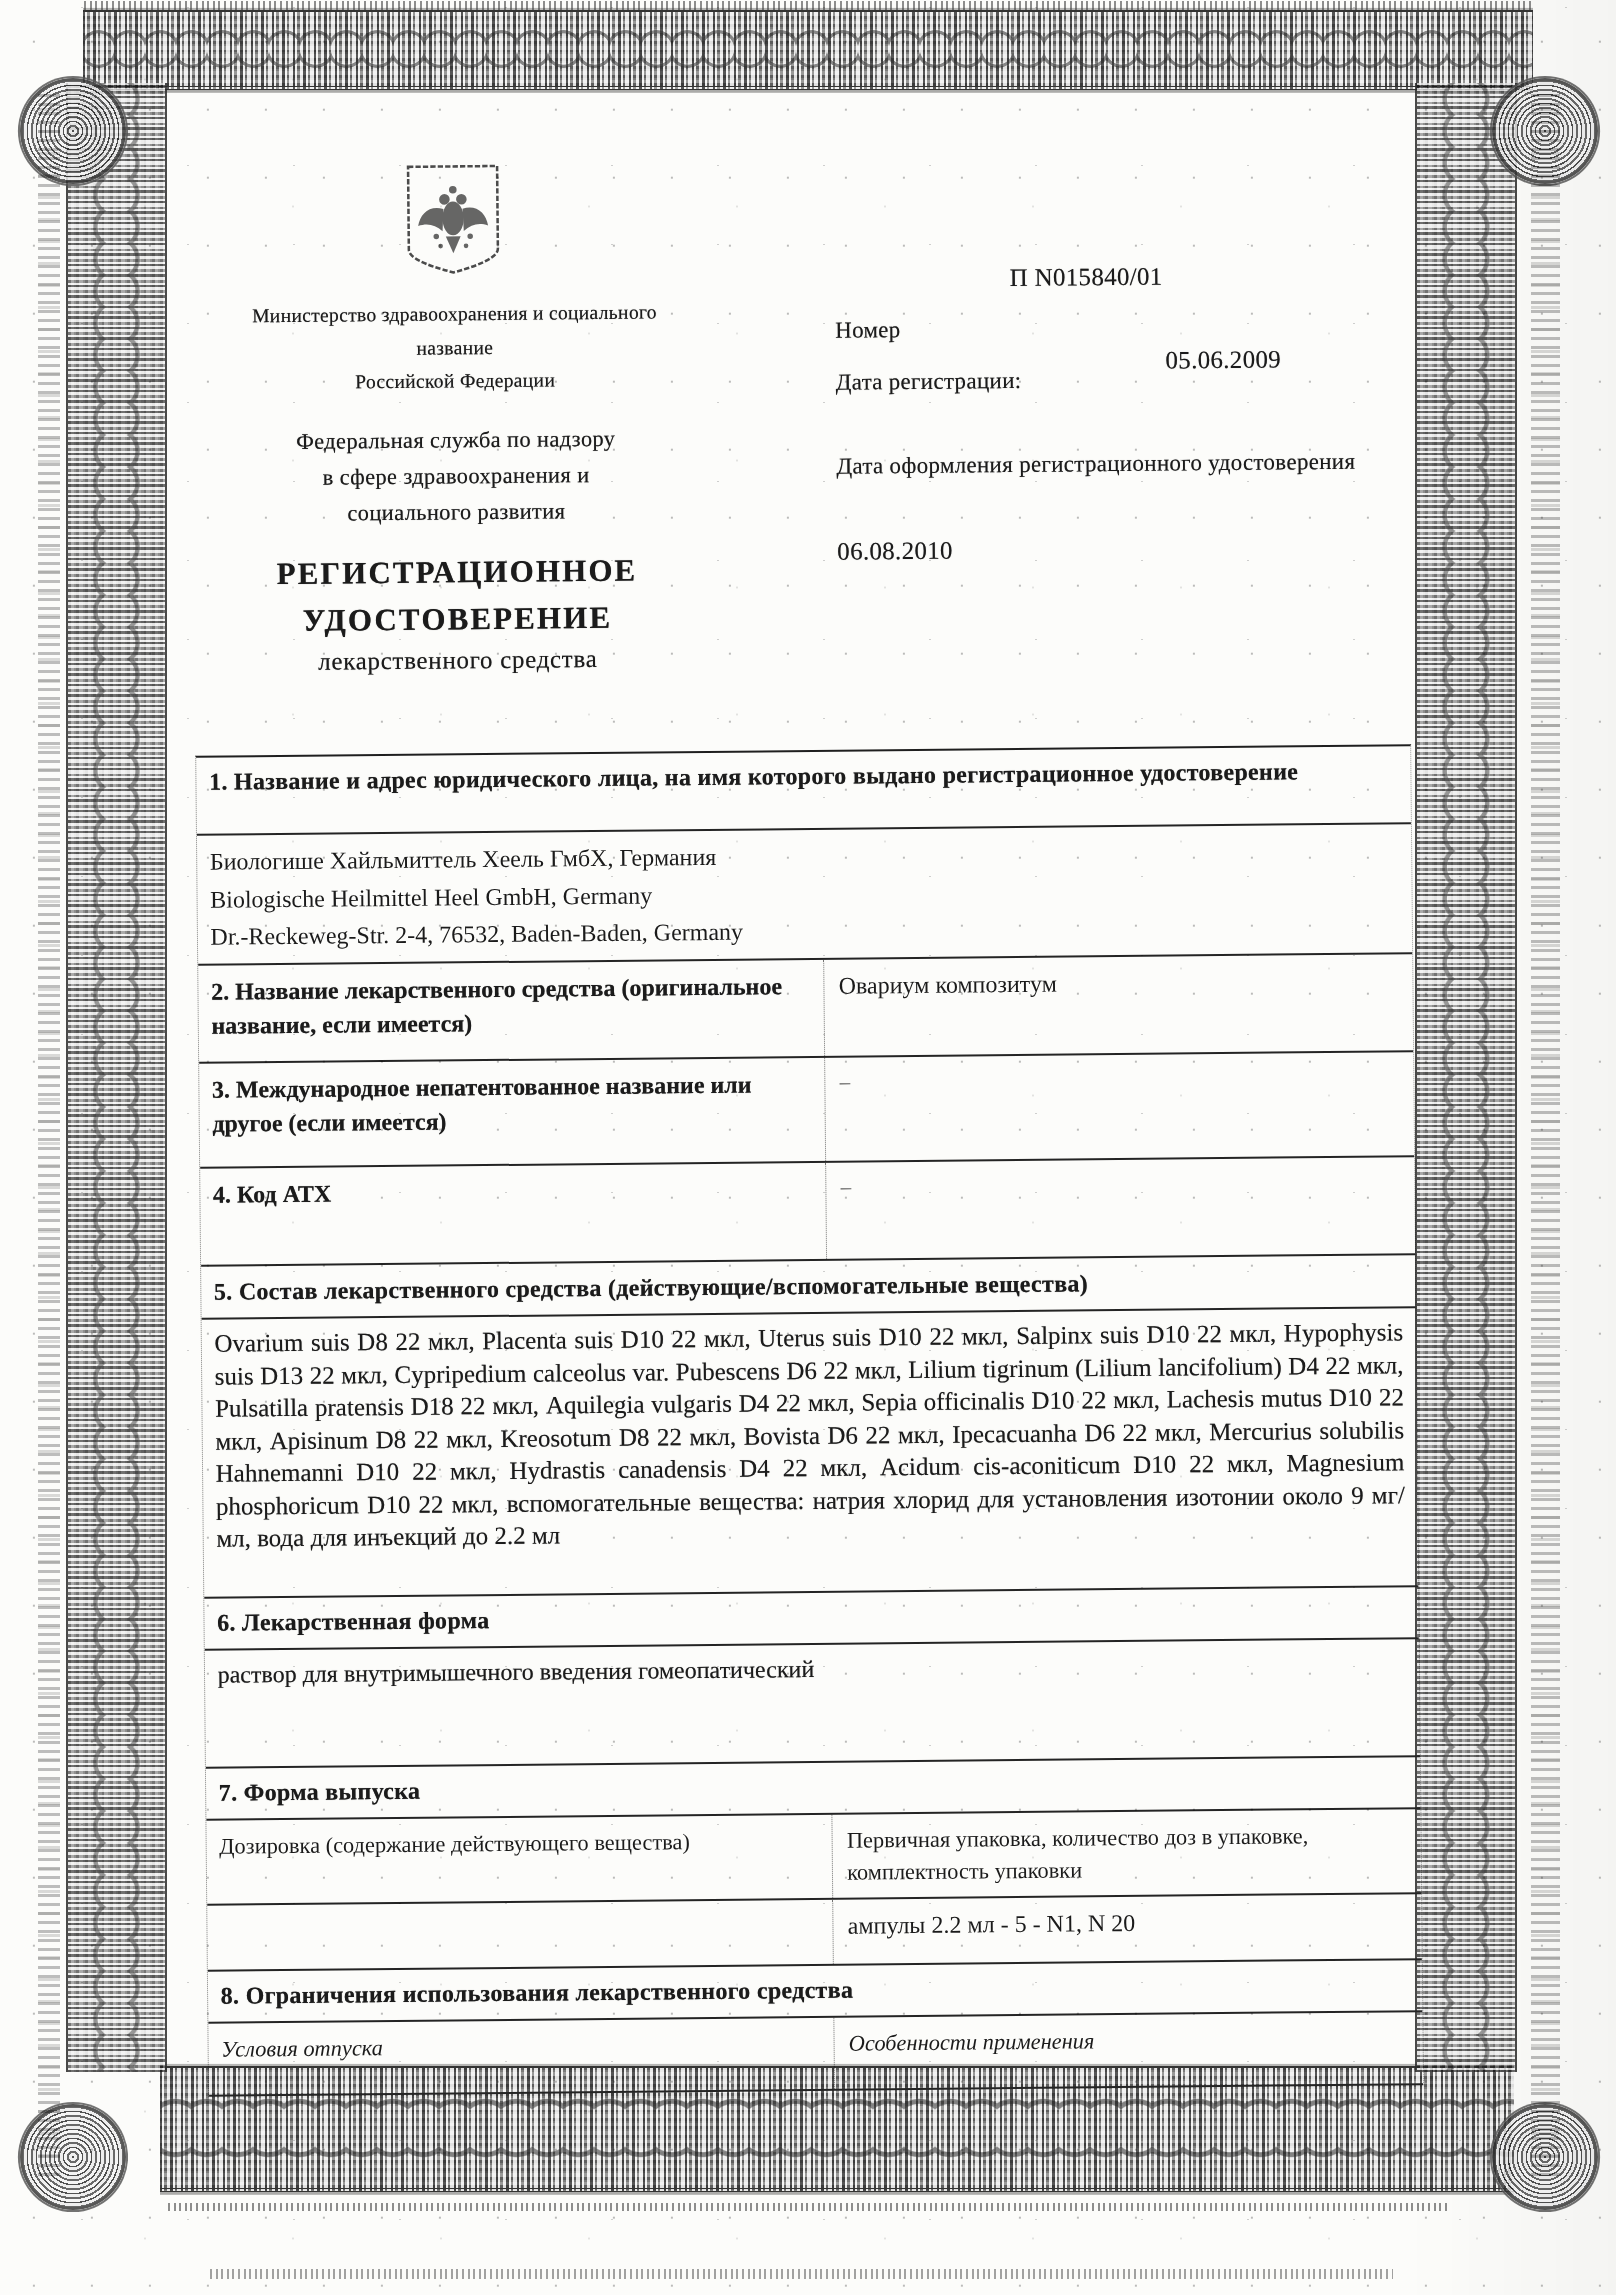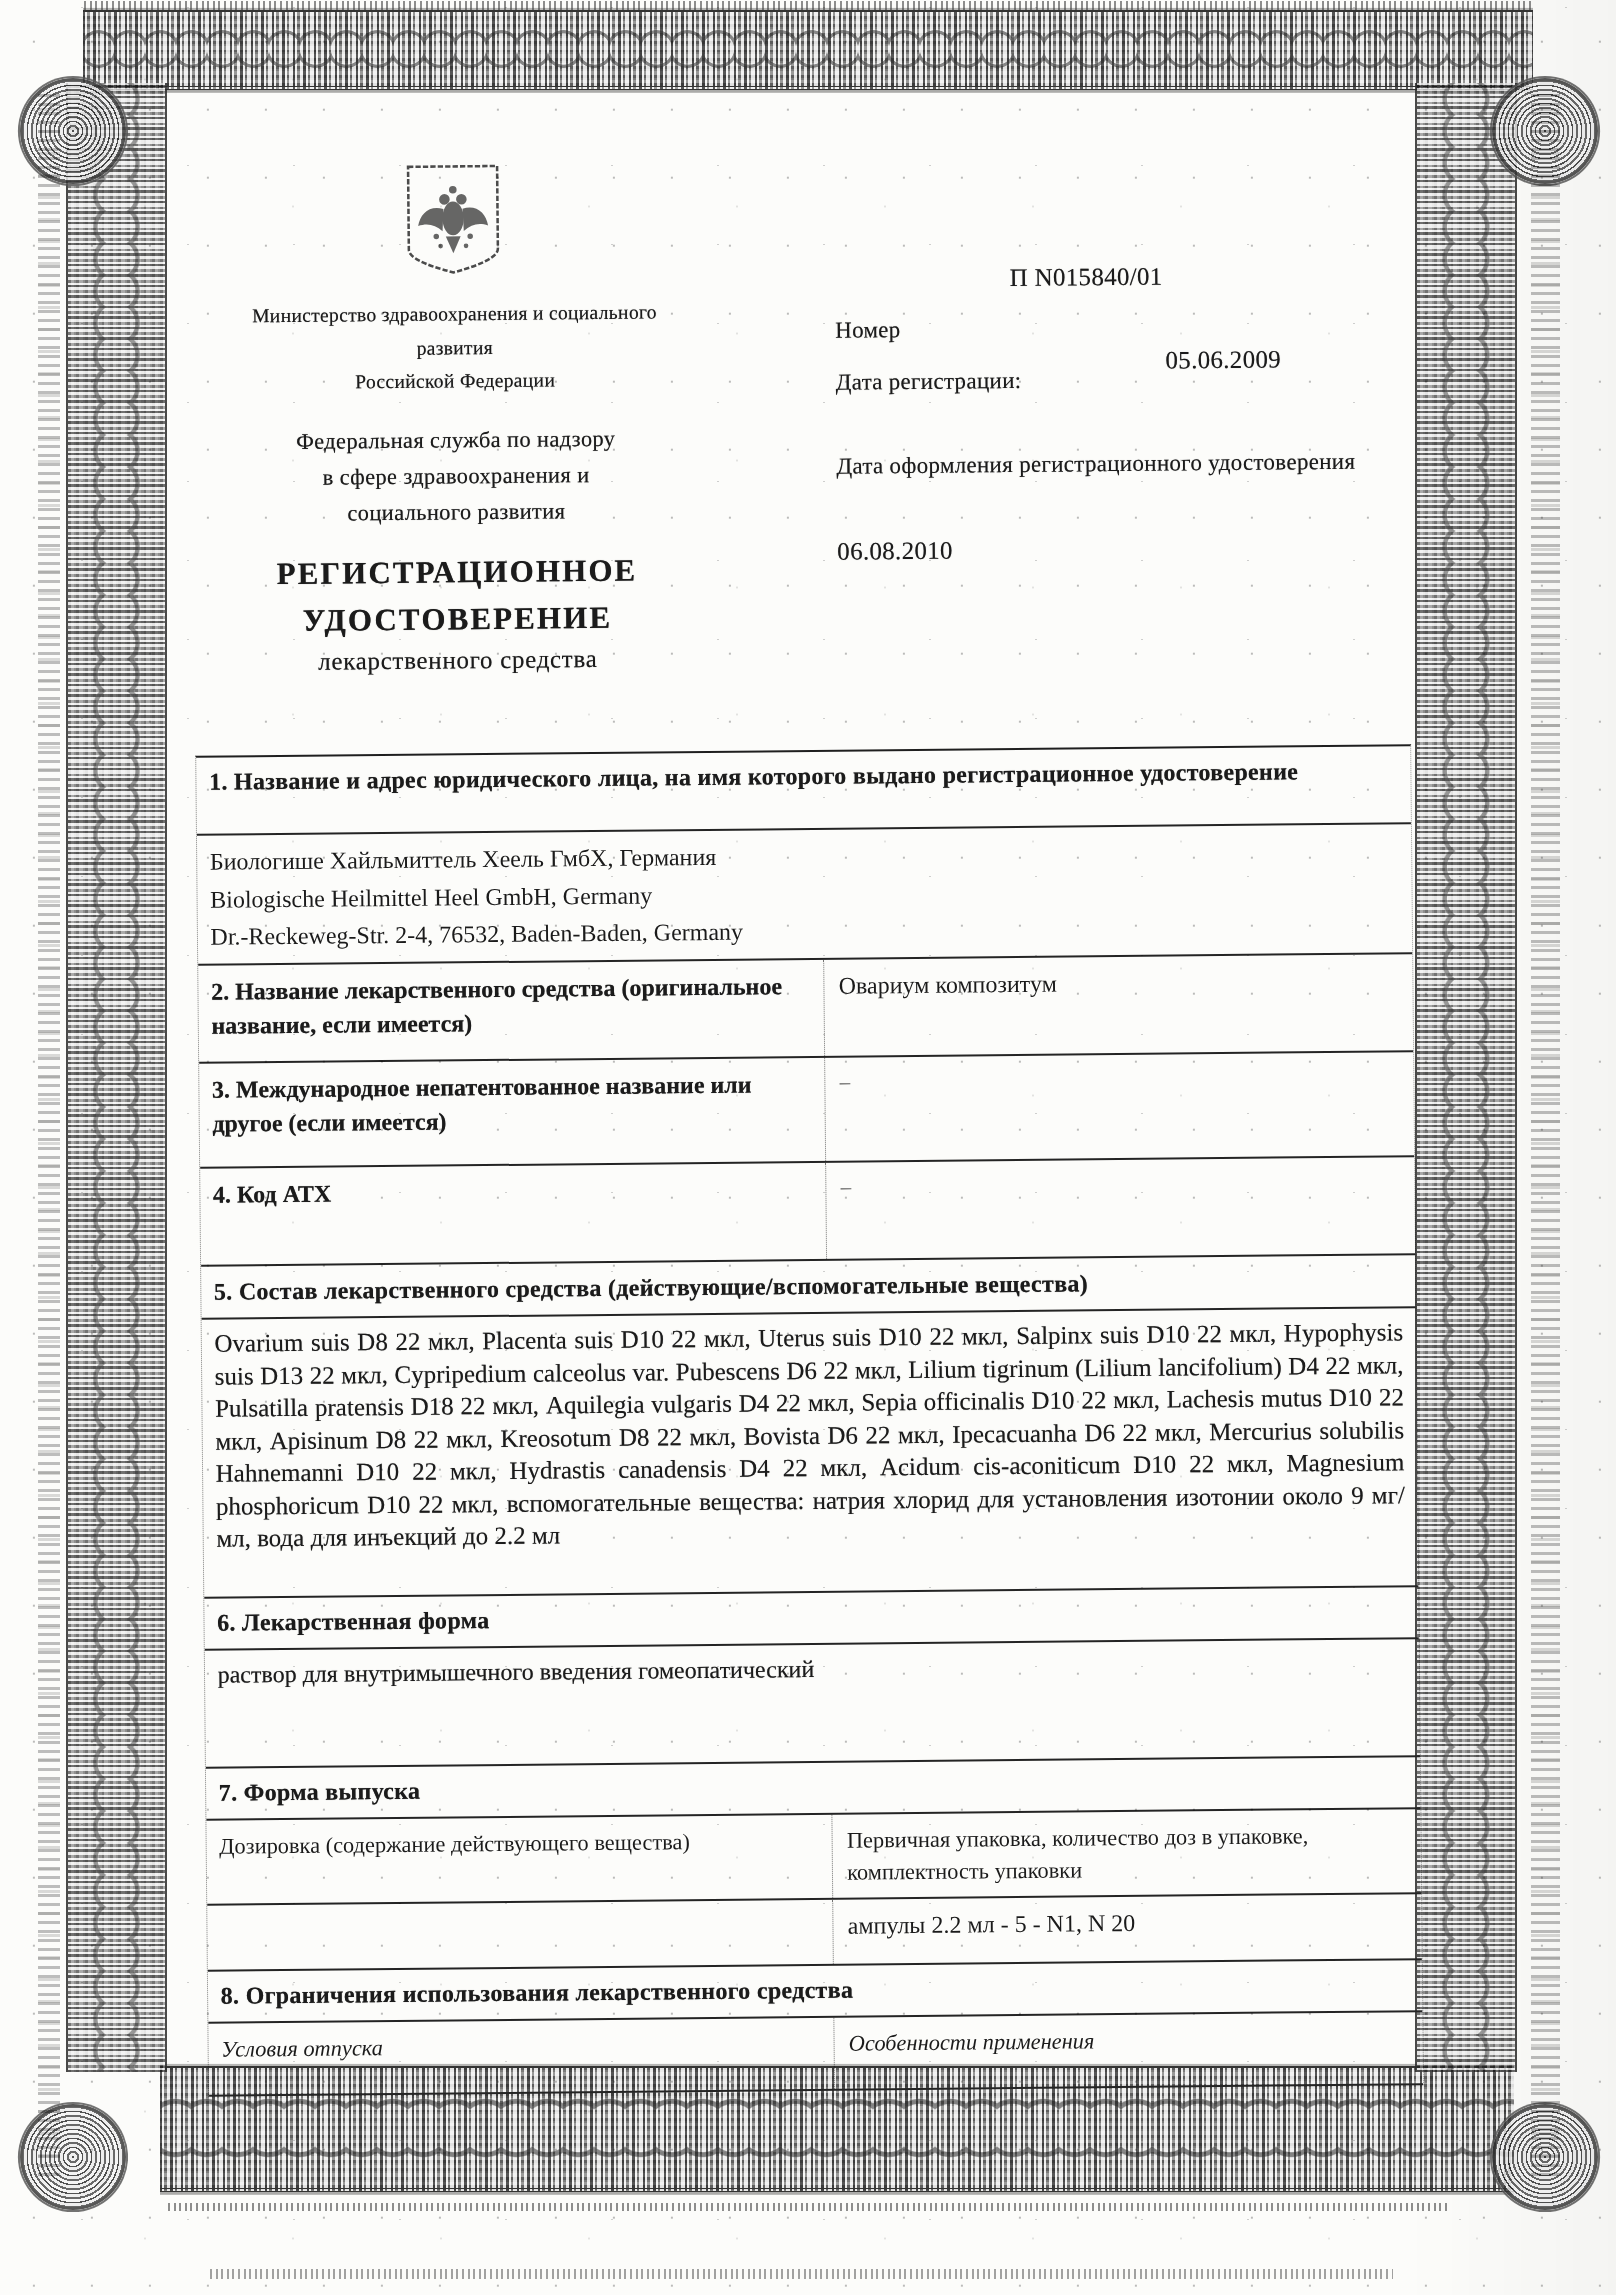--- a/index.html
+++ b/index.html
@@ -156,21 +156,21 @@
         <path d="M43 72 L57 72 L50 88 Z"></path>
         <circle cx="34" cy="72" r="2.6"></circle>
           <circle cx="66" cy="72" r="2.6"></circle>
         <circle cx="38" cy="81" r="2.2"></circle>
           <circle cx="62" cy="81" r="2.2"></circle>
       </g>
     </svg>
 
     <div class="org">
       <span>Министерство здравоохранения и социального</span><br>
-      <span>развития</span><br>
+      <span>название</span><br>
       <span>Российской Федерации</span>
     </div>
     <div class="service">
       <span>Федеральная служба по надзору</span><br>
       <span>в сфере здравоохранения и</span><br>
       <span>социального развития</span>
     </div>
     <div class="doc-title">
       <div class="big">РЕГИСТРАЦИОННОЕ</div>
       <div class="big">УДОСТОВЕРЕНИЕ</div>

